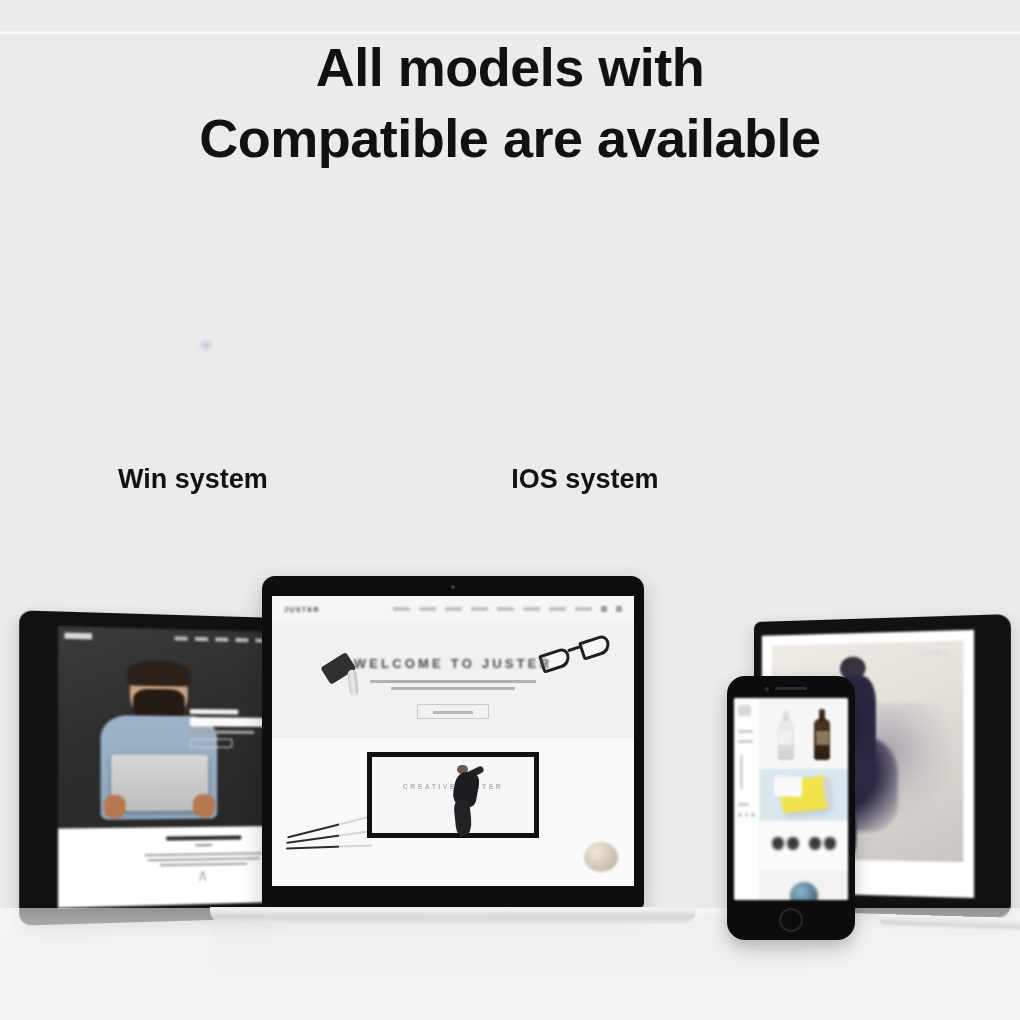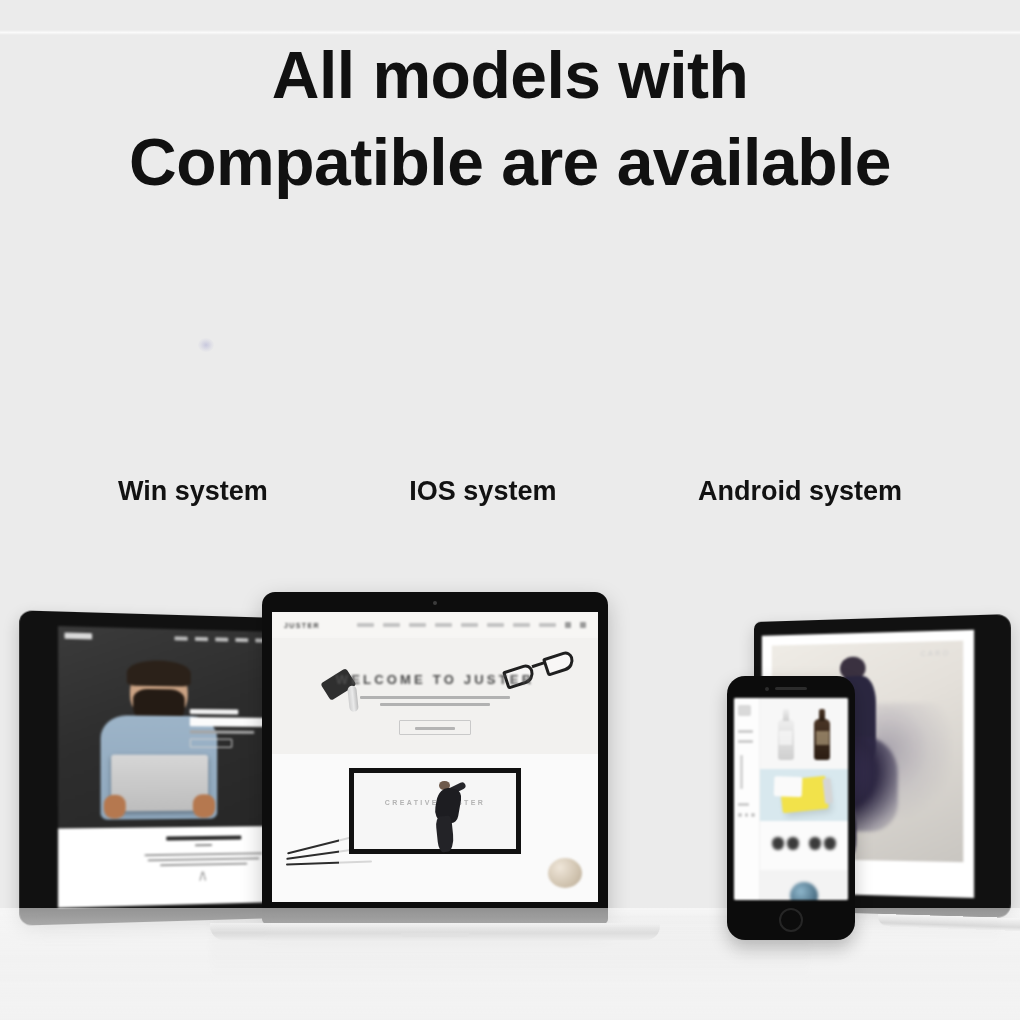--- a/index.html
+++ b/index.html
@@ -21,21 +21,21 @@
     pointer-events: none;
   }
 
   
   .copy {
     position: absolute; left: 0; right: 0; top: 32px;
     text-align: center;
     color: #141414;
   }
   .headline {
-    font-size: 66px;
+    font-size: 54px;
     font-weight: 700;
     line-height: 1.32;
     letter-spacing: -0.5px;
     color: #111;
   }
   .headline .line { display: block; }
   .subcopy {
     margin-top: 18px;
     font-size: 27px;
     font-weight: 400;
@@ -58,21 +58,21 @@
     display: flex; align-items: center;
     padding: 0 118px;
   }
   .sys-label {
     font-size: 27px;
     font-weight: 700;
     color: #121212;
     white-space: nowrap;
   }
   .sys-label.win     { flex: 0 0 auto; margin-right: 0; }
-  .sys-label.ios     { margin: 16px auto; }
+  .sys-label.ios     { margin: 4px auto; }
   .sys-label.android { flex: 0 0 auto; }
 
   
   .stage {
     position: absolute; left: 0; top: 560px;
     width: 1020px; height: 460px;
   }
 
   
   .screen { position: absolute; overflow: hidden; background: #fff; }
@@ -153,22 +153,22 @@
   .dl-body .h  { height: 4px; width: 62%; background: #2a2a2a; border-radius: 1px; margin: 0 auto 4px; }
   .dl-body .s  { height: 2px; width: 14%; background: #8d8d8d; border-radius: 1px; margin: 0 auto 7px; }
   .dl-body .p  { height: 2px; background: #9b9b9b; border-radius: 1px; margin: 0 auto 3px; }
   .dl-body .sig{ height: 9px; width: 30%; margin: 6px auto 0;
      background: linear-gradient(105deg, transparent 40%, #555 42%, transparent 46%),
                  linear-gradient(75deg, transparent 48%, #555 50%, transparent 54%);
      opacity: .65; }
 
   
   .dev-center {
-    position: absolute; left: 262px; top: 32px;
-    width: 346px; height: 332px;
+    position: absolute; left: 262px; top: 16px;
+    width: 382px; height: 332px;
     background: #0d0d0d;
     border-radius: 13px 13px 5px 5px;
     box-shadow: 0 8px 22px rgba(0,0,0,.22);
   }
   .dc-cam {
     position: absolute; left: 50%; top: 9px; margin-left: -2px;
     width: 4px; height: 4px; border-radius: 50%; background: #3b3b3b;
   }
   .dev-center .screen {
     left: 10px; top: 20px; right: 10px; bottom: 22px;
@@ -444,21 +444,20 @@
     <span class="line">All models with</span>
     <span class="line">Compatible are available</span>
   </h1>
 </div>
 
 <div class="speck"></div>
 
 <div class="sys-row">
   <div class="sys-label win">Win system</div>
   <div class="sys-label ios">IOS system</div>
-  <div class="sys-label android">Android system</div>
 </div>
 
 <div class="stage">
 
   <div class="dev-left">
     <div class="screen blur">
       <div class="dl-hero">
         <div class="dl-nav">
           <div class="dl-logo"></div>
           <div class="sp"></div>

